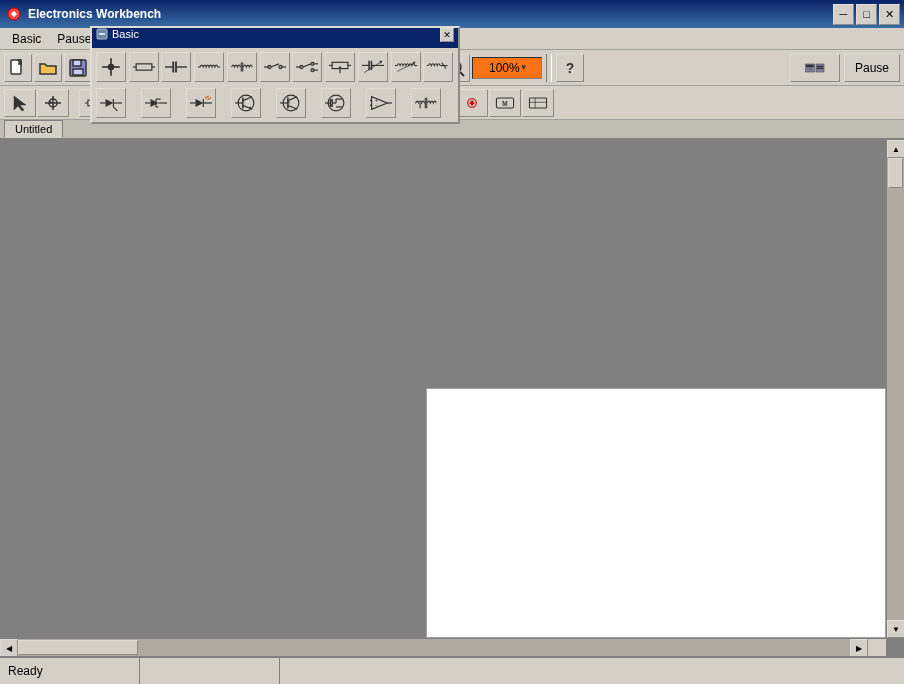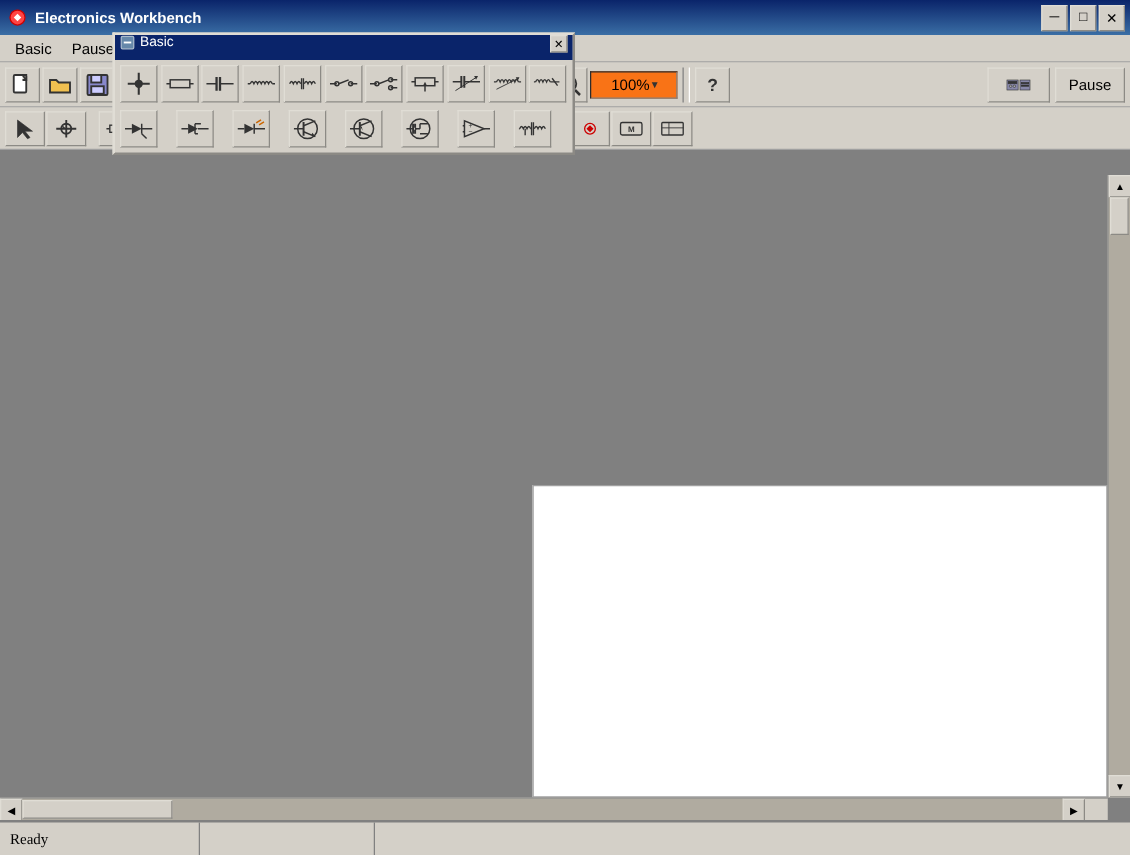--- a/index.html
+++ b/index.html
@@ -291,22 +291,21 @@
     }
     .status-panel {
       height: 100%;
       display: flex;
       align-items: center;
       padding: 0 8px;
       border-right: 1px solid #808080;
       font-size: 12px;
     }
     .status-panel:first-child {
-      width: 160px;
-      font-family: Liberation Serif, serif;
+      width: 140px;
     }
     .status-panel:nth-child(2) {
       width: 140px;
     }
 
     
     #basic-window {
       position: absolute;
       top: 26px;
       left: 90px;
@@ -665,20 +664,23 @@
     <svg viewBox="0 0 28 20" width="28" height="20">
       <rect x="2" y="3" width="24" height="14" rx="1" fill="none" stroke="#333" stroke-width="1.5"></rect>
       <line x1="2" y1="9" x2="26" y2="9" stroke="#333" stroke-width="1"></line>
       <line x1="10" y1="3" x2="10" y2="17" stroke="#333" stroke-width="1"></line>
     </svg>
   </div>
 </div>
 
 <div id="workspace">
 
+  <div id="tab-bar">
+    <div class="tab active">Untitled</div>
+  </div>
 
   <div id="canvas-area">
 
     <div id="white-area"></div>
   </div>
 
   <div id="scrollbar-v">
     <div class="scroll-btn">▲</div>
     <div class="scroll-track-v">
       <div class="scroll-thumb-v"></div>

